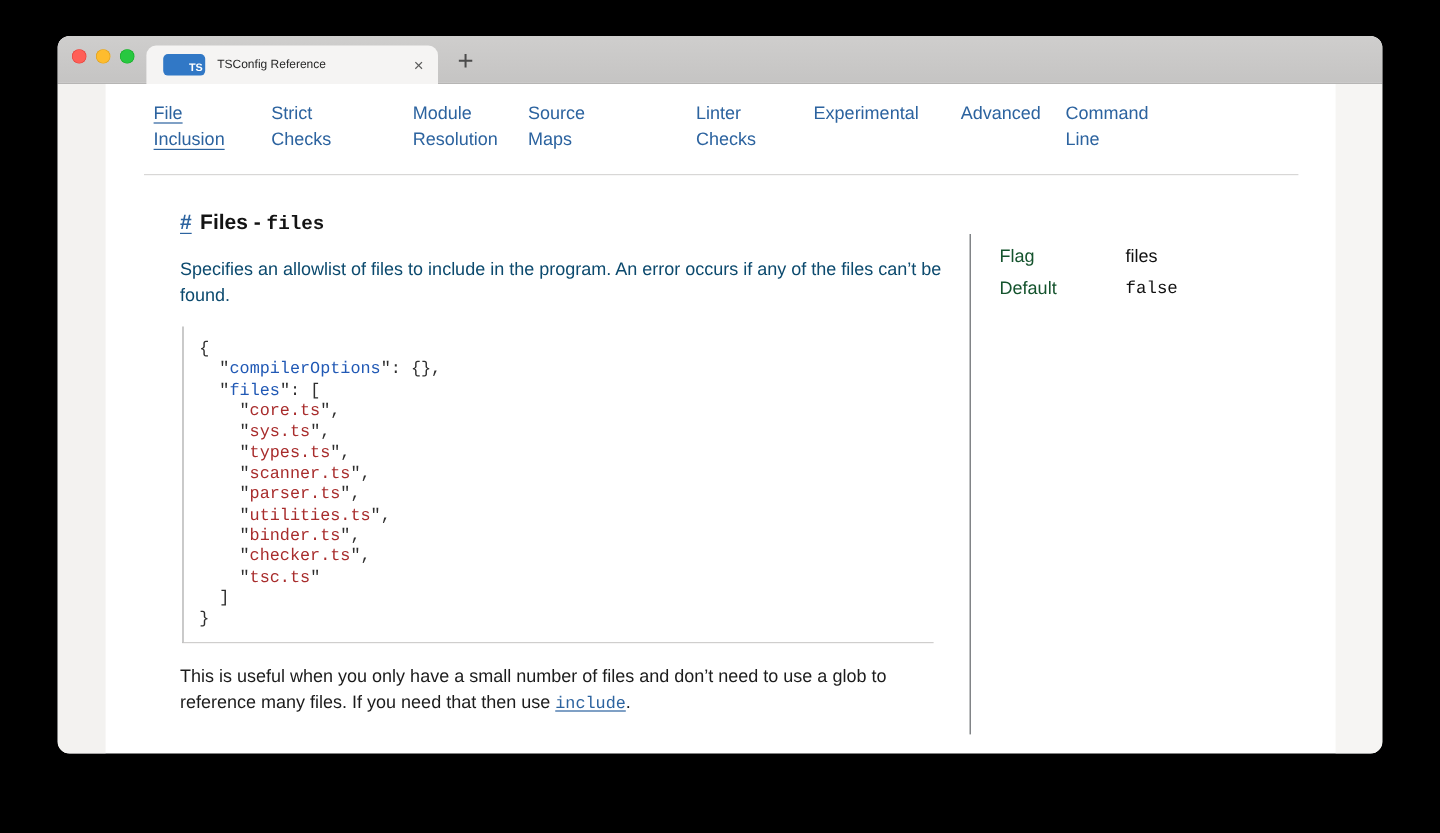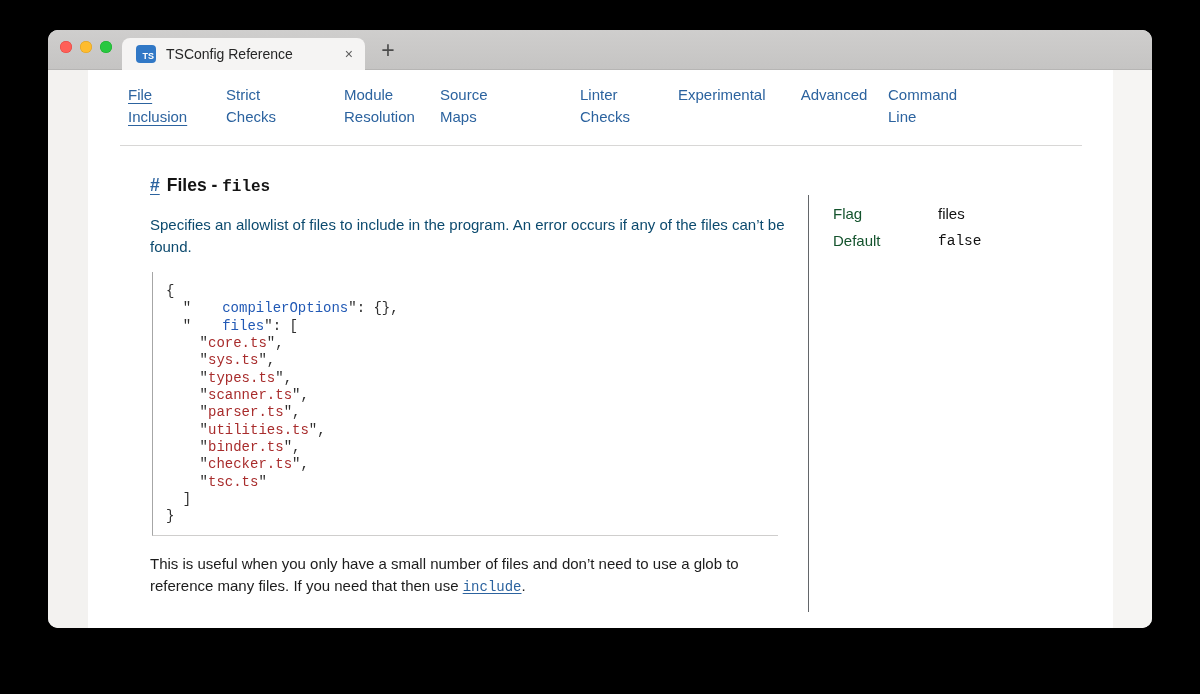--- a/index.html
+++ b/index.html
@@ -24,26 +24,26 @@
   .light { width:12px; height:12px; border-radius:50%; }
   .light.red    { background:#ff5f57; box-shadow:inset 0 0 0 0.5px #e0443e; }
   .light.yellow { background:#febc2e; box-shadow:inset 0 0 0 0.5px #d89e24; }
   .light.green  { background:#28c840; box-shadow:inset 0 0 0 0.5px #1aab29; }
   .tab {
     position:absolute; left:74px; top:8px; width:243px; height:32px;
     background:#f5f4f3; border-radius:8px 8px 0 0;
     display:flex; align-items:center;
   }
   .favicon {
-    width:20px; height:18px; border-radius:4px; margin-left:14px;
+    width:35px; height:18px; border-radius:4px; margin-left:14px;
     display:flex; align-items:flex-end; justify-content:flex-end;
     font-size:9px; font-weight:bold; color:#fff; padding:0 2px 2px 0;
     letter-spacing:0;
   }
-  .tab-title { margin-left:10px; font-size:14px; color:#262626; }
+  .tab-title { margin-left:10px; font-size:10px; color:#262626; }
   .tab-close { margin-left:auto; margin-right:12px; font-size:14px; color:#5c5c5c; cursor:default; }
   .newtab { position:absolute; left:322px; top:4px; width:36px; height:32px;
     font-size:23px; font-weight:300; color:#4b4b4b; text-align:center; line-height:32px; }
   
   .gutter { position:absolute; top:40px; bottom:0; width:40px; background:#f3f2f0; }
   .gutter.left { left:0; }
   .gutter.right { right:0; width:39px; background:#f6f5f3; }
   
   .navbar { position:absolute; left:80px; top:54px; display:flex; }
   .nav-item {
@@ -68,21 +68,21 @@
     position:absolute; left:102px; top:184px; width:648px;
     font-size:15px; line-height:21.5px; color:#0c4a6e;
   }
   .codeblock {
     position:absolute; left:104px; top:242px; width:626px;
     border-left:1px solid #a6a6a6; border-bottom:1px solid #cfcecd;
     padding:11px 0 9px 13px;
     font-family:"Liberation Mono", monospace; font-size:14px; line-height:17.35px;
     color:#262626; white-space:pre;
   }
-  .tok-k { color:var(--code-key);margin-left:31px; }
+  .tok-k { color:var(--code-key); }
   .tok-s { color:var(--code-string); }
   .tok-p { color:#2e2e2e; }
   .outro {
     position:absolute; left:102px; top:523px; width:650px;
     font-size:15px; line-height:21.5px; color:#1c1c1c;
   }
   .outro a { font-family:"Liberation Mono", monospace; font-size:14px; color:var(--nav-blue);
     text-decoration:underline; text-underline-offset:2px; }
   
   .side-divider { position:absolute; left:760px; top:165px; width:1px; height:417px; background:#63666a; }

